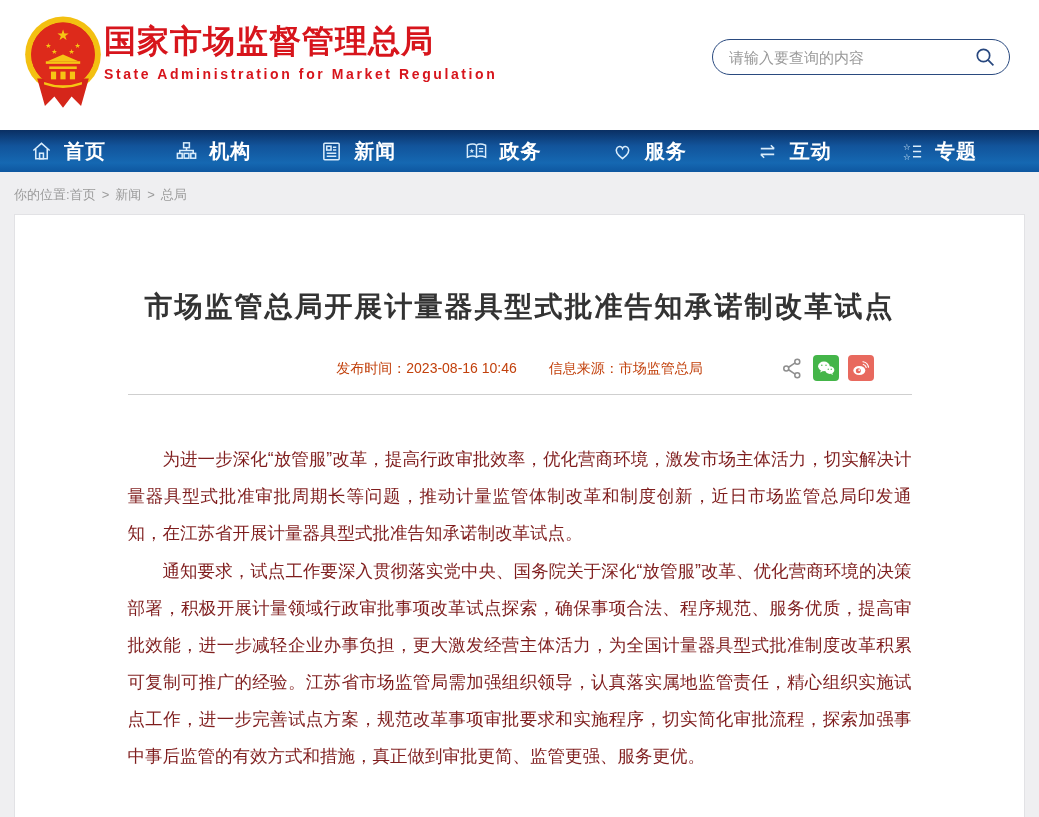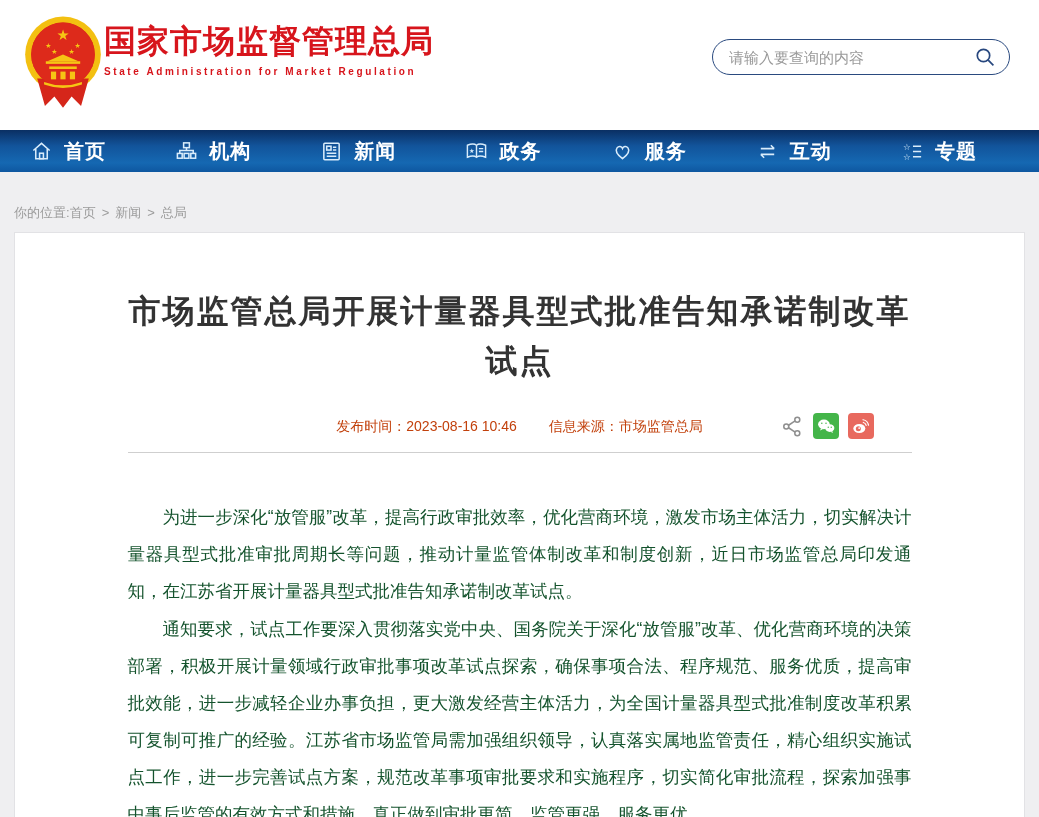--- a/index.html
+++ b/index.html
@@ -5,57 +5,57 @@
   * { margin:0; padding:0; box-sizing:border-box; }
   html,body { width:1039px; height:817px; overflow:hidden; }
   body { font-family:"Liberation Sans","DejaVu Sans",sans-serif; background:#efeff1; }
   .page { width:1039px; height:817px; position:relative; background:#efeff1; }
 
   
   .header { height:130px; background:#ffffff; position:relative; }
   .emblem { position:absolute; left:20px; top:13px; width:86px; height:100px; }
   .brand { position:absolute; left:104px; top:22px; }
   .brand-cn { font-size:32px; font-weight:bold; color:#d7151c; letter-spacing:1px; line-height:1.2; }
-  .brand-en { margin-top:6px; font-size:10px; font-weight:bold; color:#d7151c; letter-spacing:2.6px; }
+  .brand-en { margin-top:6px; font-size:14px; font-weight:bold; color:#d7151c; letter-spacing:2.6px; }
   .searchbox { position:absolute; right:29px; top:39px; width:298px; height:36px;
     border:1px solid #2a4a7f; border-radius:18px; background:#fff;
     display:flex; align-items:center; padding:0 12px 0 16px; }
   .searchbox input { flex:1; border:none; outline:none; font-size:15px; color:#a21caf;
     font-family:"Liberation Sans","DejaVu Sans",sans-serif; background:transparent; }
   .searchbox input::placeholder { color:#999; }
   .search-btn { width:24px; height:24px; cursor:pointer; background:none; border:none; display:flex; align-items:center; }
 
   
   .nav { height:42px; background:linear-gradient(180deg,#0a2f63 0%,#12549b 38%,#1568b2 78%,#0e57a0 100%);
     display:flex; align-items:center; justify-content:space-between; padding:0 62px 0 30px; }
   .nav-item { display:flex; align-items:center; gap:11px; color:#ffffff; cursor:pointer; }
   .nav-item svg { width:23px; height:23px; stroke:#d9ecfb; }
   .nav-label { font-size:20px; font-weight:bold; letter-spacing:1px; }
 
   
-  .breadcrumb { padding:32px 0 10px 14px; font-size:13px; color:#9b9b9b; }
+  .breadcrumb { padding:14px 0 10px 14px; font-size:13px; color:#9b9b9b; }
   .breadcrumb .crumb { color:#9b9b9b; cursor:pointer; }
   .breadcrumb .sep { margin:0 6px; }
 
   
   .card { margin:0 14px; background:#ffffff; border:1px solid #e2e2e5; height:650px; }
   .article { width:784px; margin:0 auto; position:relative; }
-  .article-title { margin-top:54px; font-size:32px; font-weight:bold; color:#333333;
+  .article-title { margin-top:70px; font-size:28px; font-weight:bold; color:#333333;
     text-align:center; line-height:1.55; letter-spacing:2px; }
   .meta-row { margin-top:26px; position:relative; text-align:center; font-size:14px; color:#c2410c;
     height:28px; line-height:28px; }
   .meta-row .meta-item { margin:0 14px; }
   .share-group { position:absolute; right:38px; top:0; display:flex; align-items:center; gap:9px; height:28px; }
   .share-plain { width:23px; height:23px; cursor:pointer; }
   .share-tile { width:26px; height:26px; border-radius:4px; display:flex; align-items:center; justify-content:center; cursor:pointer; }
   .share-wechat { background:#44b549; }
   .share-weibo { background:#e8695e; }
   .divider { margin-top:12px; border-bottom:1px solid #cfcfcf; }
   .body-text { margin-top:46px; }
-  .body-text p { font-size:17.5px; color:#14532d; line-height:37px; text-indent:2em;
+  .body-text p { font-size:17.5px; color:#7f1d1d; line-height:37px; text-indent:2em;
     text-align:justify; margin-bottom:1px; }
 </style>
 </head>
 <body>
 
 <div class="page">
 
   <div class="header">
     <svg class="emblem" viewBox="0 0 100 116">
       <circle cx="50" cy="48" r="44" fill="#f3c011"></circle>

